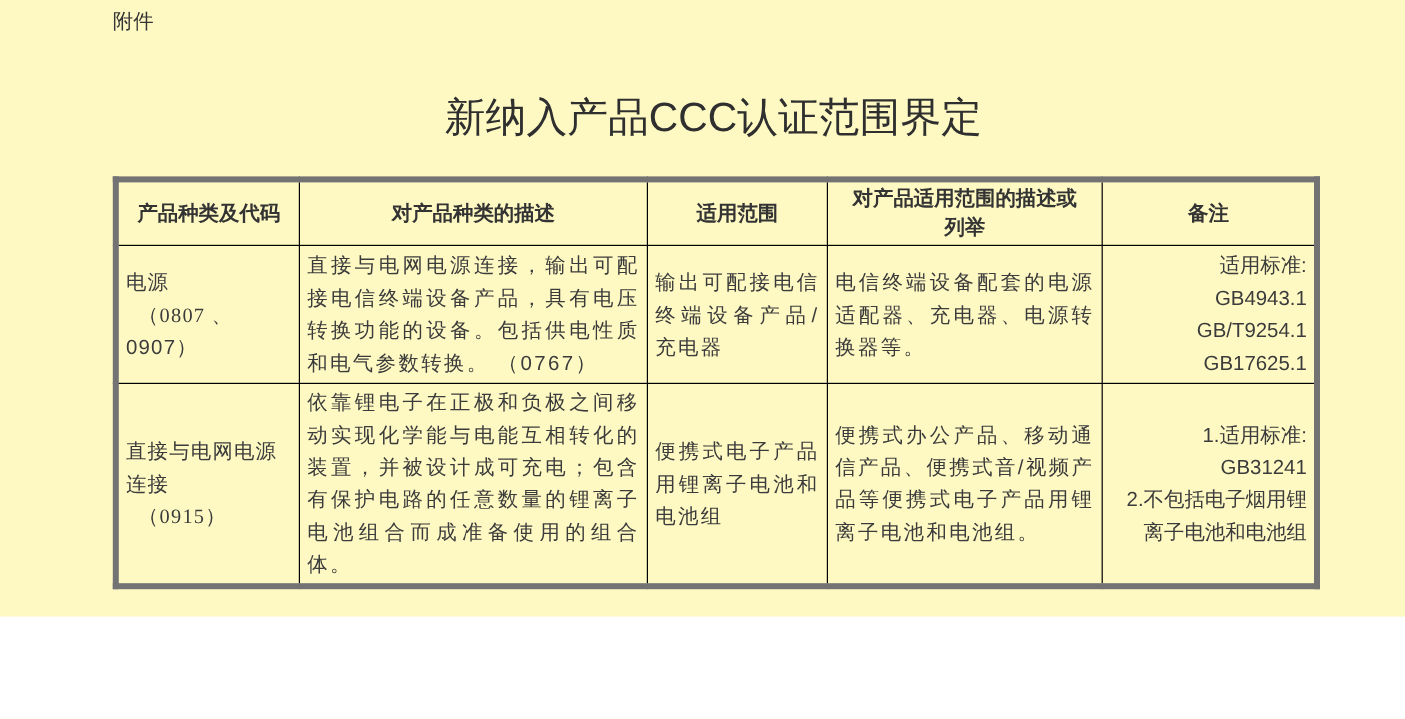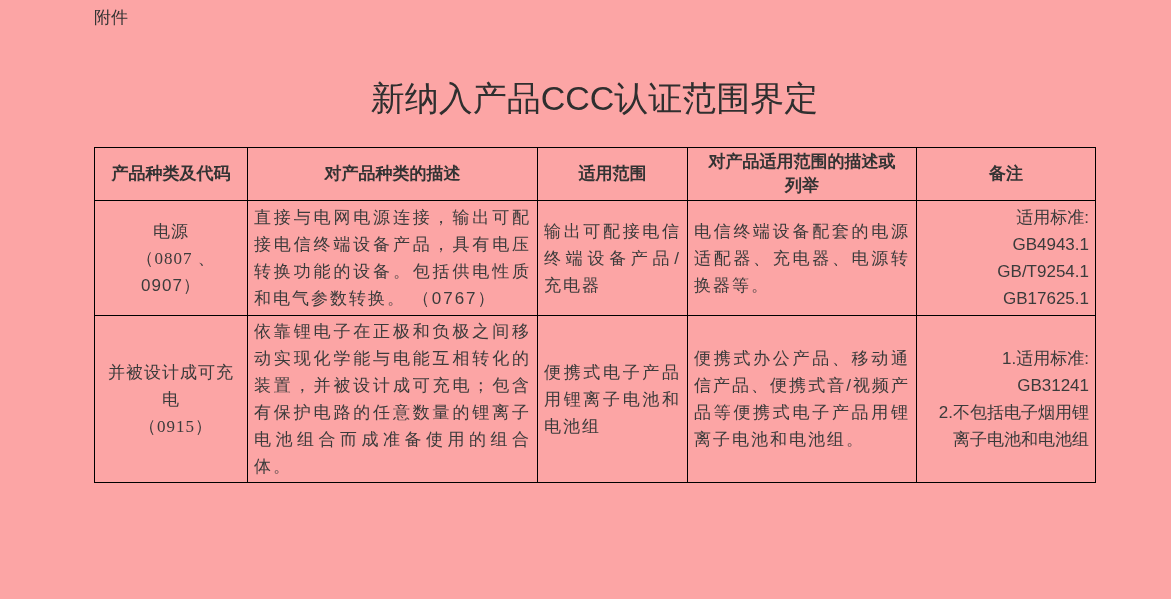--- a/index.html
+++ b/index.html
@@ -4,22 +4,22 @@
 <style>
   html, body {
     margin: 0;
     padding: 0;
     background: #ffffff;
     font-family: "Liberation Sans", sans-serif;
   }
   .page {
     position: relative;
     width: 1171px;
-    height: 599px;
-    background: #fca5a5;
+    height: 514px;
+    background: #fef9c3;
     overflow: hidden;
     color: #3b3b3b;
   }
   .attachment {
     position: absolute;
     left: 94px;
     top: 6px;
     font-size: 17px;
     line-height: 24px;
     color: #333333;
@@ -36,21 +36,21 @@
     font-weight: 500;
     color: #2f2f2f;
   }
   table.ccc {
     position: absolute;
     left: 94px;
     top: 147px;
     width: 1001px;
     border-collapse: collapse;
     table-layout: fixed;
-    border: 1px solid #737373;
+    border: 5px solid #737373;
   }
   table.ccc th, table.ccc td {
     border: 1px solid #000;
     vertical-align: middle;
     font-size: 17px;
     color: #3b3b3b;
     padding: 2px 6px;
     overflow: hidden;
   }
   table.ccc th {
@@ -65,21 +65,20 @@
   tr.r1 td { height: 91px; }
   tr.r2 td { height: 153px; }
   td.desc {
     text-align: justify;
     line-height: 27px;
     letter-spacing: 2px;
   }
   td.cat {
     line-height: 27px;
     letter-spacing: 1px;
-    text-align: center;
   }
   .code-line {
     font-family: "Liberation Serif", serif;
     padding-left: 10px;
   }
   .code-line-2 {
     font-family: Liberation Sans, sans-serif;
     padding-left: 0;
   }
   .code-line:empty { display: none; }
@@ -126,21 +125,21 @@
         <td class="desc">直接与电网电源连接，输出可配接电信终端设备产品，具有电压转换功能的设备。包括供电性质和电气参数转换。 （0767）</td>
         <td class="desc">输出可配接电信终端设备产品/充电器</td>
         <td class="desc">电信终端设备配套的电源适配器、充电器、电源转换器等。</td>
         <td class="remarks">适用标准:
 GB4943.1
 GB/T9254.1
 GB17625.1</td>
       </tr>
       <tr class="r2">
         <td class="cat">
-          <div>并被设计成可充电</div>
+          <div>直接与电网电源连接</div>
           <div class="code-line">（0915）</div>
 
         </td>
         <td class="desc">依靠锂电子在正极和负极之间移动实现化学能与电能互相转化的装置，并被设计成可充电；包含有保护电路的任意数量的锂离子电池组合而成准备使用的组合体。</td>
         <td class="desc">便携式电子产品用锂离子电池和电池组</td>
         <td class="desc">便携式办公产品、移动通信产品、便携式音/视频产品等便携式电子产品用锂离子电池和电池组。</td>
         <td class="remarks">1.适用标准:
 GB31241
 2.不包括电子烟用锂离子电池和电池组</td>
       </tr>

